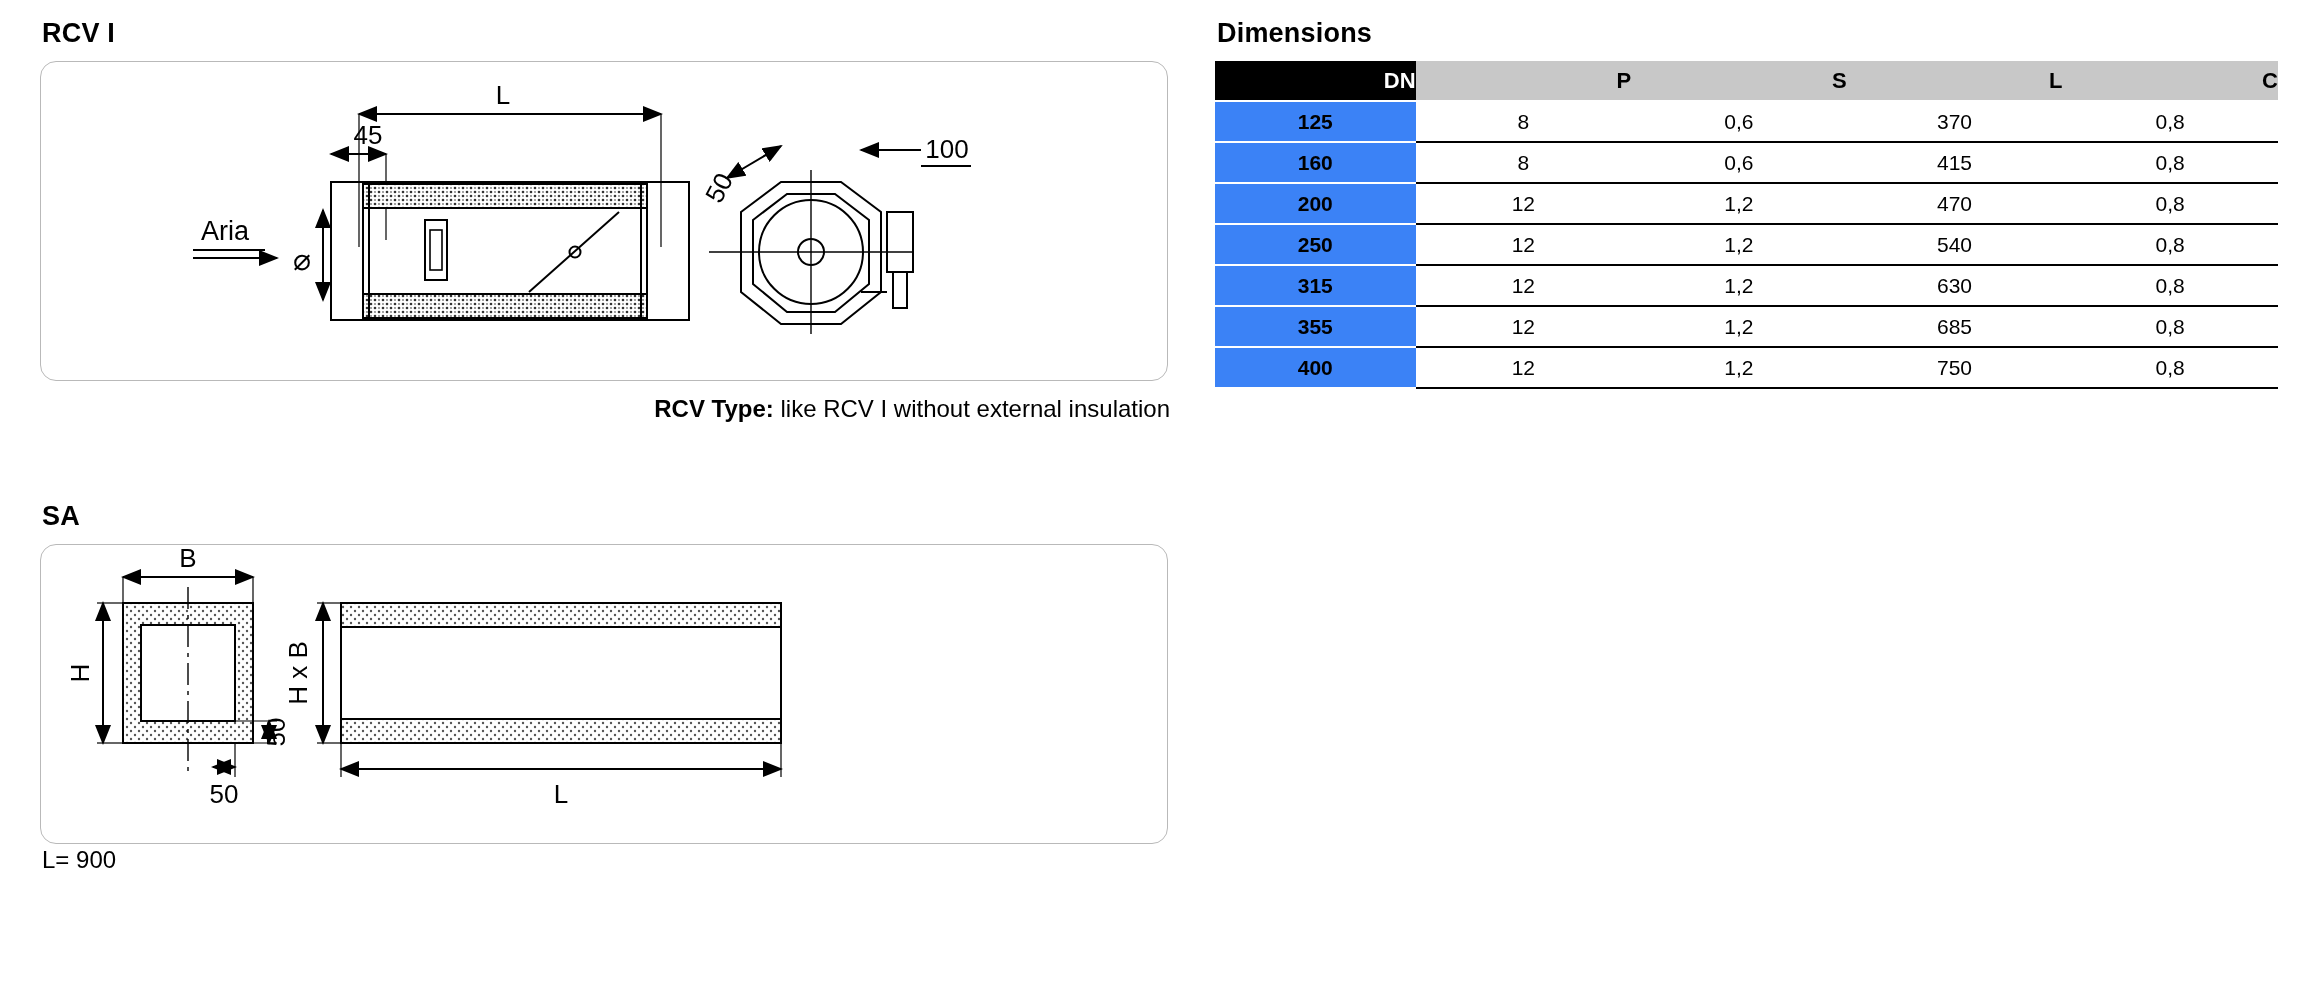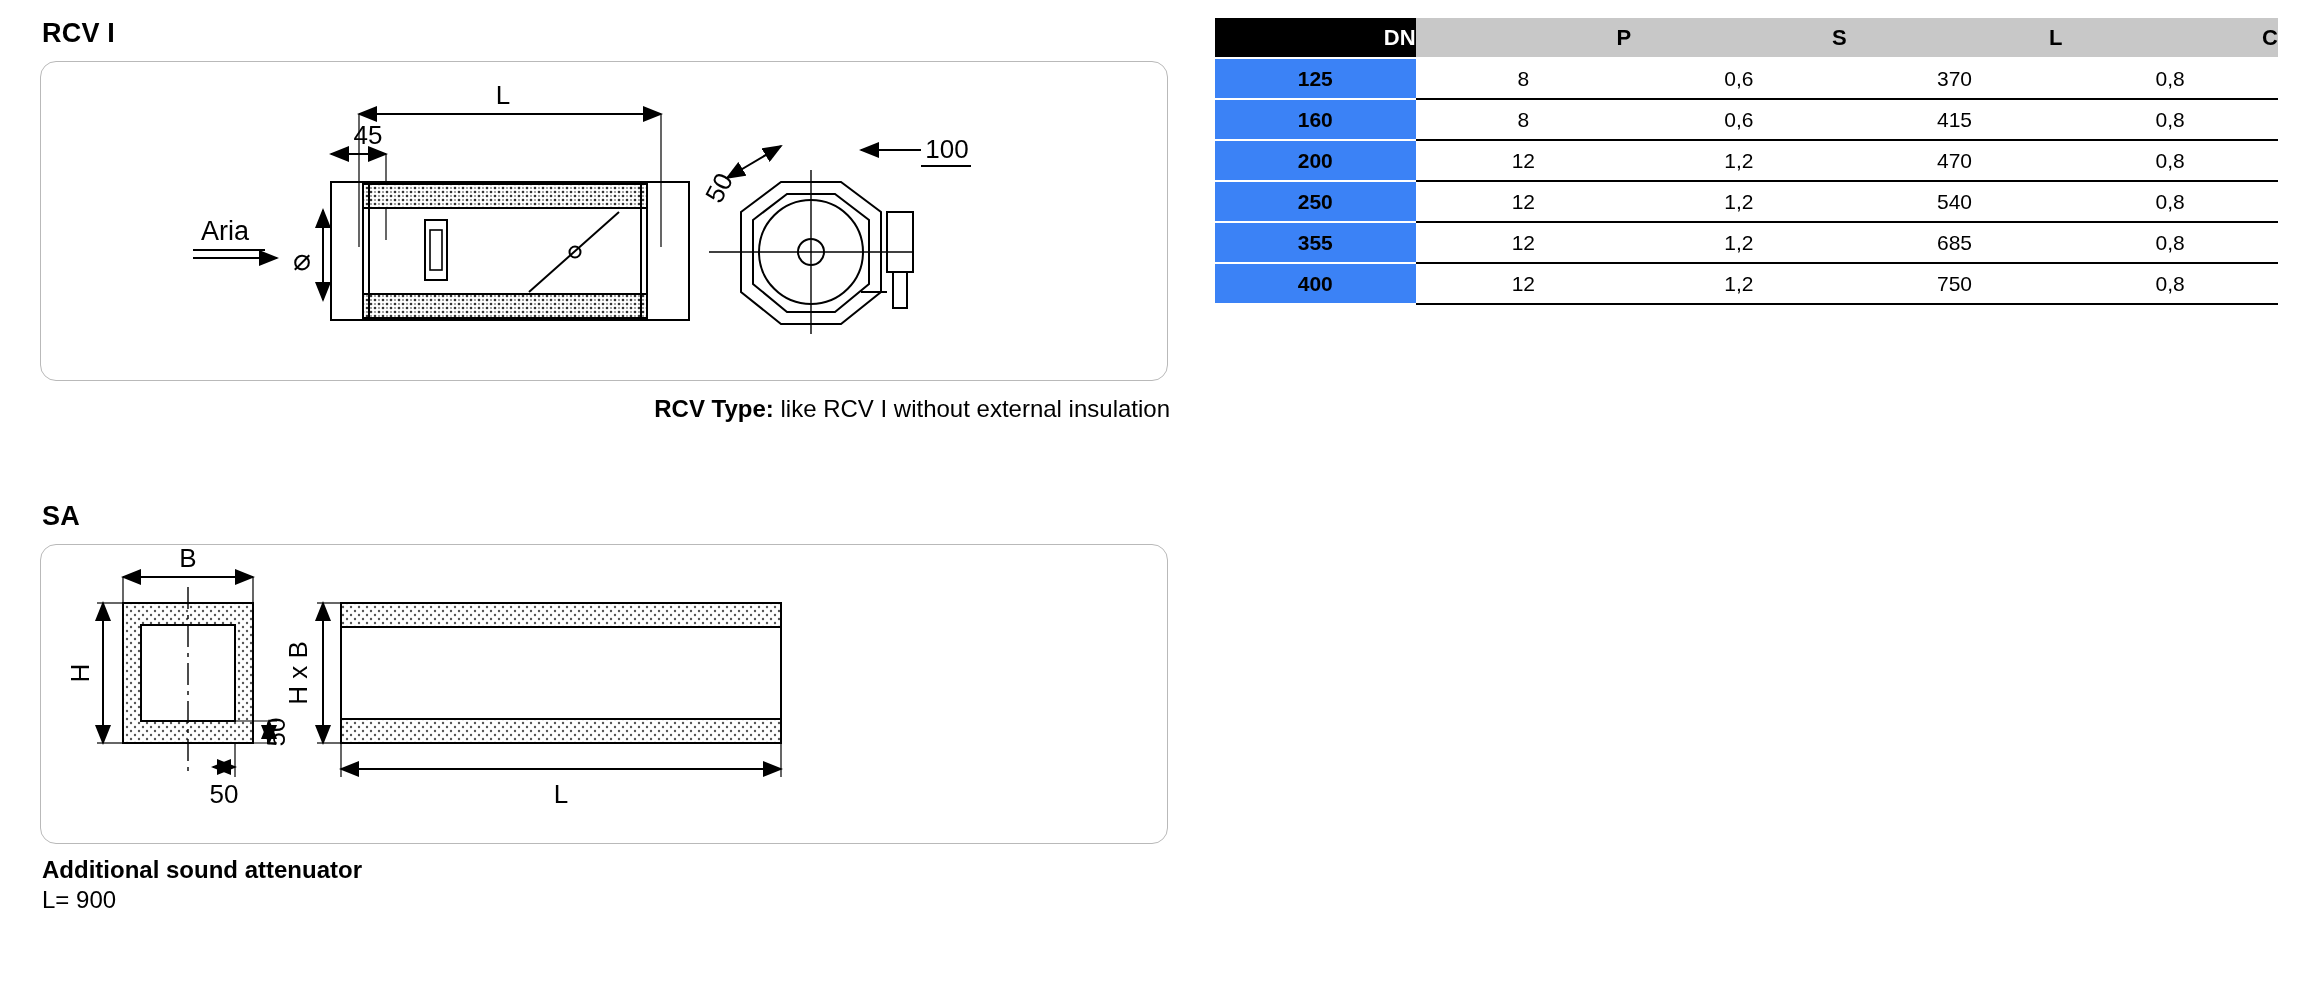--- a/index.html
+++ b/index.html
@@ -261,25 +261,25 @@
       </div>
 
       <span style="position:absolute;left:140px;top:2px;font-size:26px;opacity:0;">B</span>
       <span style="position:absolute;left:38px;top:118px;font-size:26px;opacity:0;">H</span>
       <span style="position:absolute;left:256px;top:112px;font-size:26px;opacity:0;">H x B</span>
       <span style="position:absolute;left:512px;top:238px;font-size:26px;opacity:0;">L</span>
       <span style="position:absolute;left:236px;top:168px;font-size:26px;opacity:0;">50</span>
       <span style="position:absolute;left:172px;top:238px;font-size:26px;opacity:0;">50</span>
     </div>
 
-    <div class="caption-strong">Additional sound attenuator</div>
     <div class="caption-sub">L= 900</div>
   </div>
 
   <div class="right-col">
+    <h2 class="section-title">Dimensions</h2>
 
     <table class="dims">
       <colgroup>
         <col class="col-dn">
           <col class="col-v">
           <col class="col-v">
           <col class="col-v">
           <col class="col-v">
       </colgroup>
       <thead>
@@ -314,20 +314,27 @@
           <td class="val">0,8</td>
         </tr>
         <tr>
           <td class="dn-cell">250</td>
           <td class="val">12</td>
           <td class="val">1,2</td>
           <td class="val">540</td>
           <td class="val">0,8</td>
         </tr>
         <tr>
+          <td class="dn-cell">315</td>
+          <td class="val">12</td>
+          <td class="val">1,2</td>
+          <td class="val">630</td>
+          <td class="val">0,8</td>
+        </tr>
+        <tr>
           <td class="dn-cell">355</td>
           <td class="val">12</td>
           <td class="val">1,2</td>
           <td class="val">685</td>
           <td class="val">0,8</td>
         </tr>
         <tr>
           <td class="dn-cell">400</td>
           <td class="val">12</td>
           <td class="val">1,2</td>

